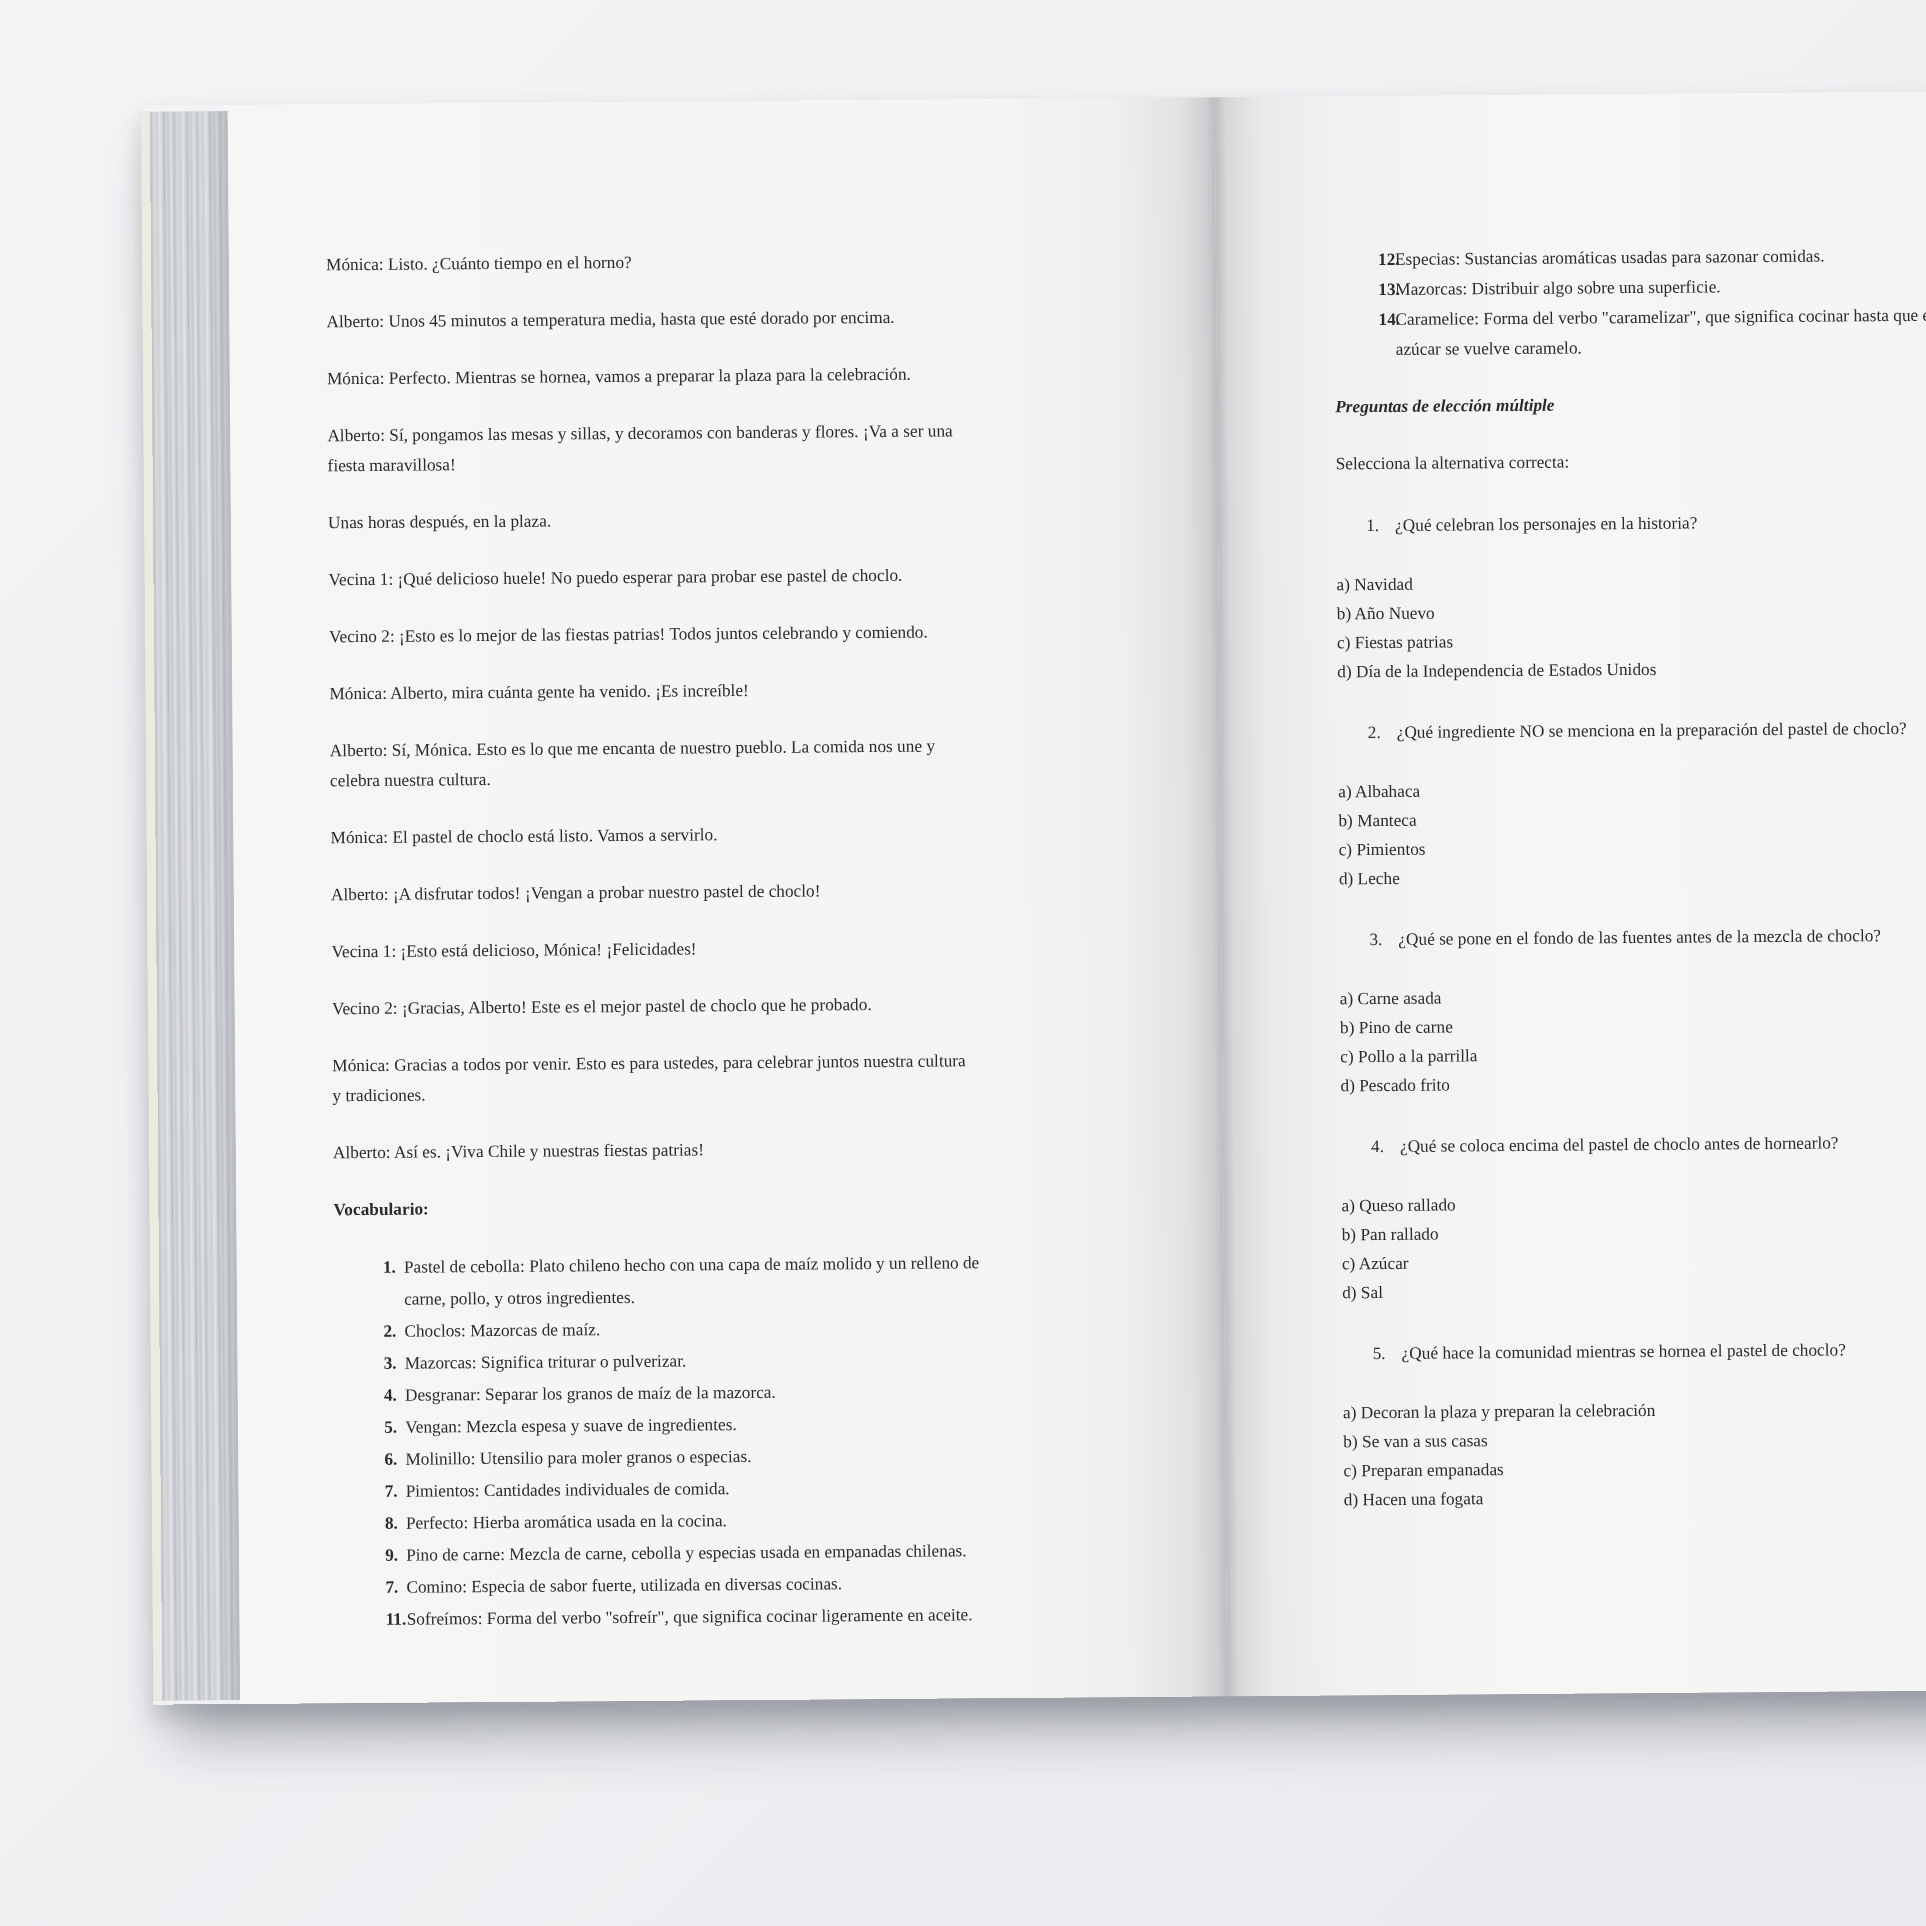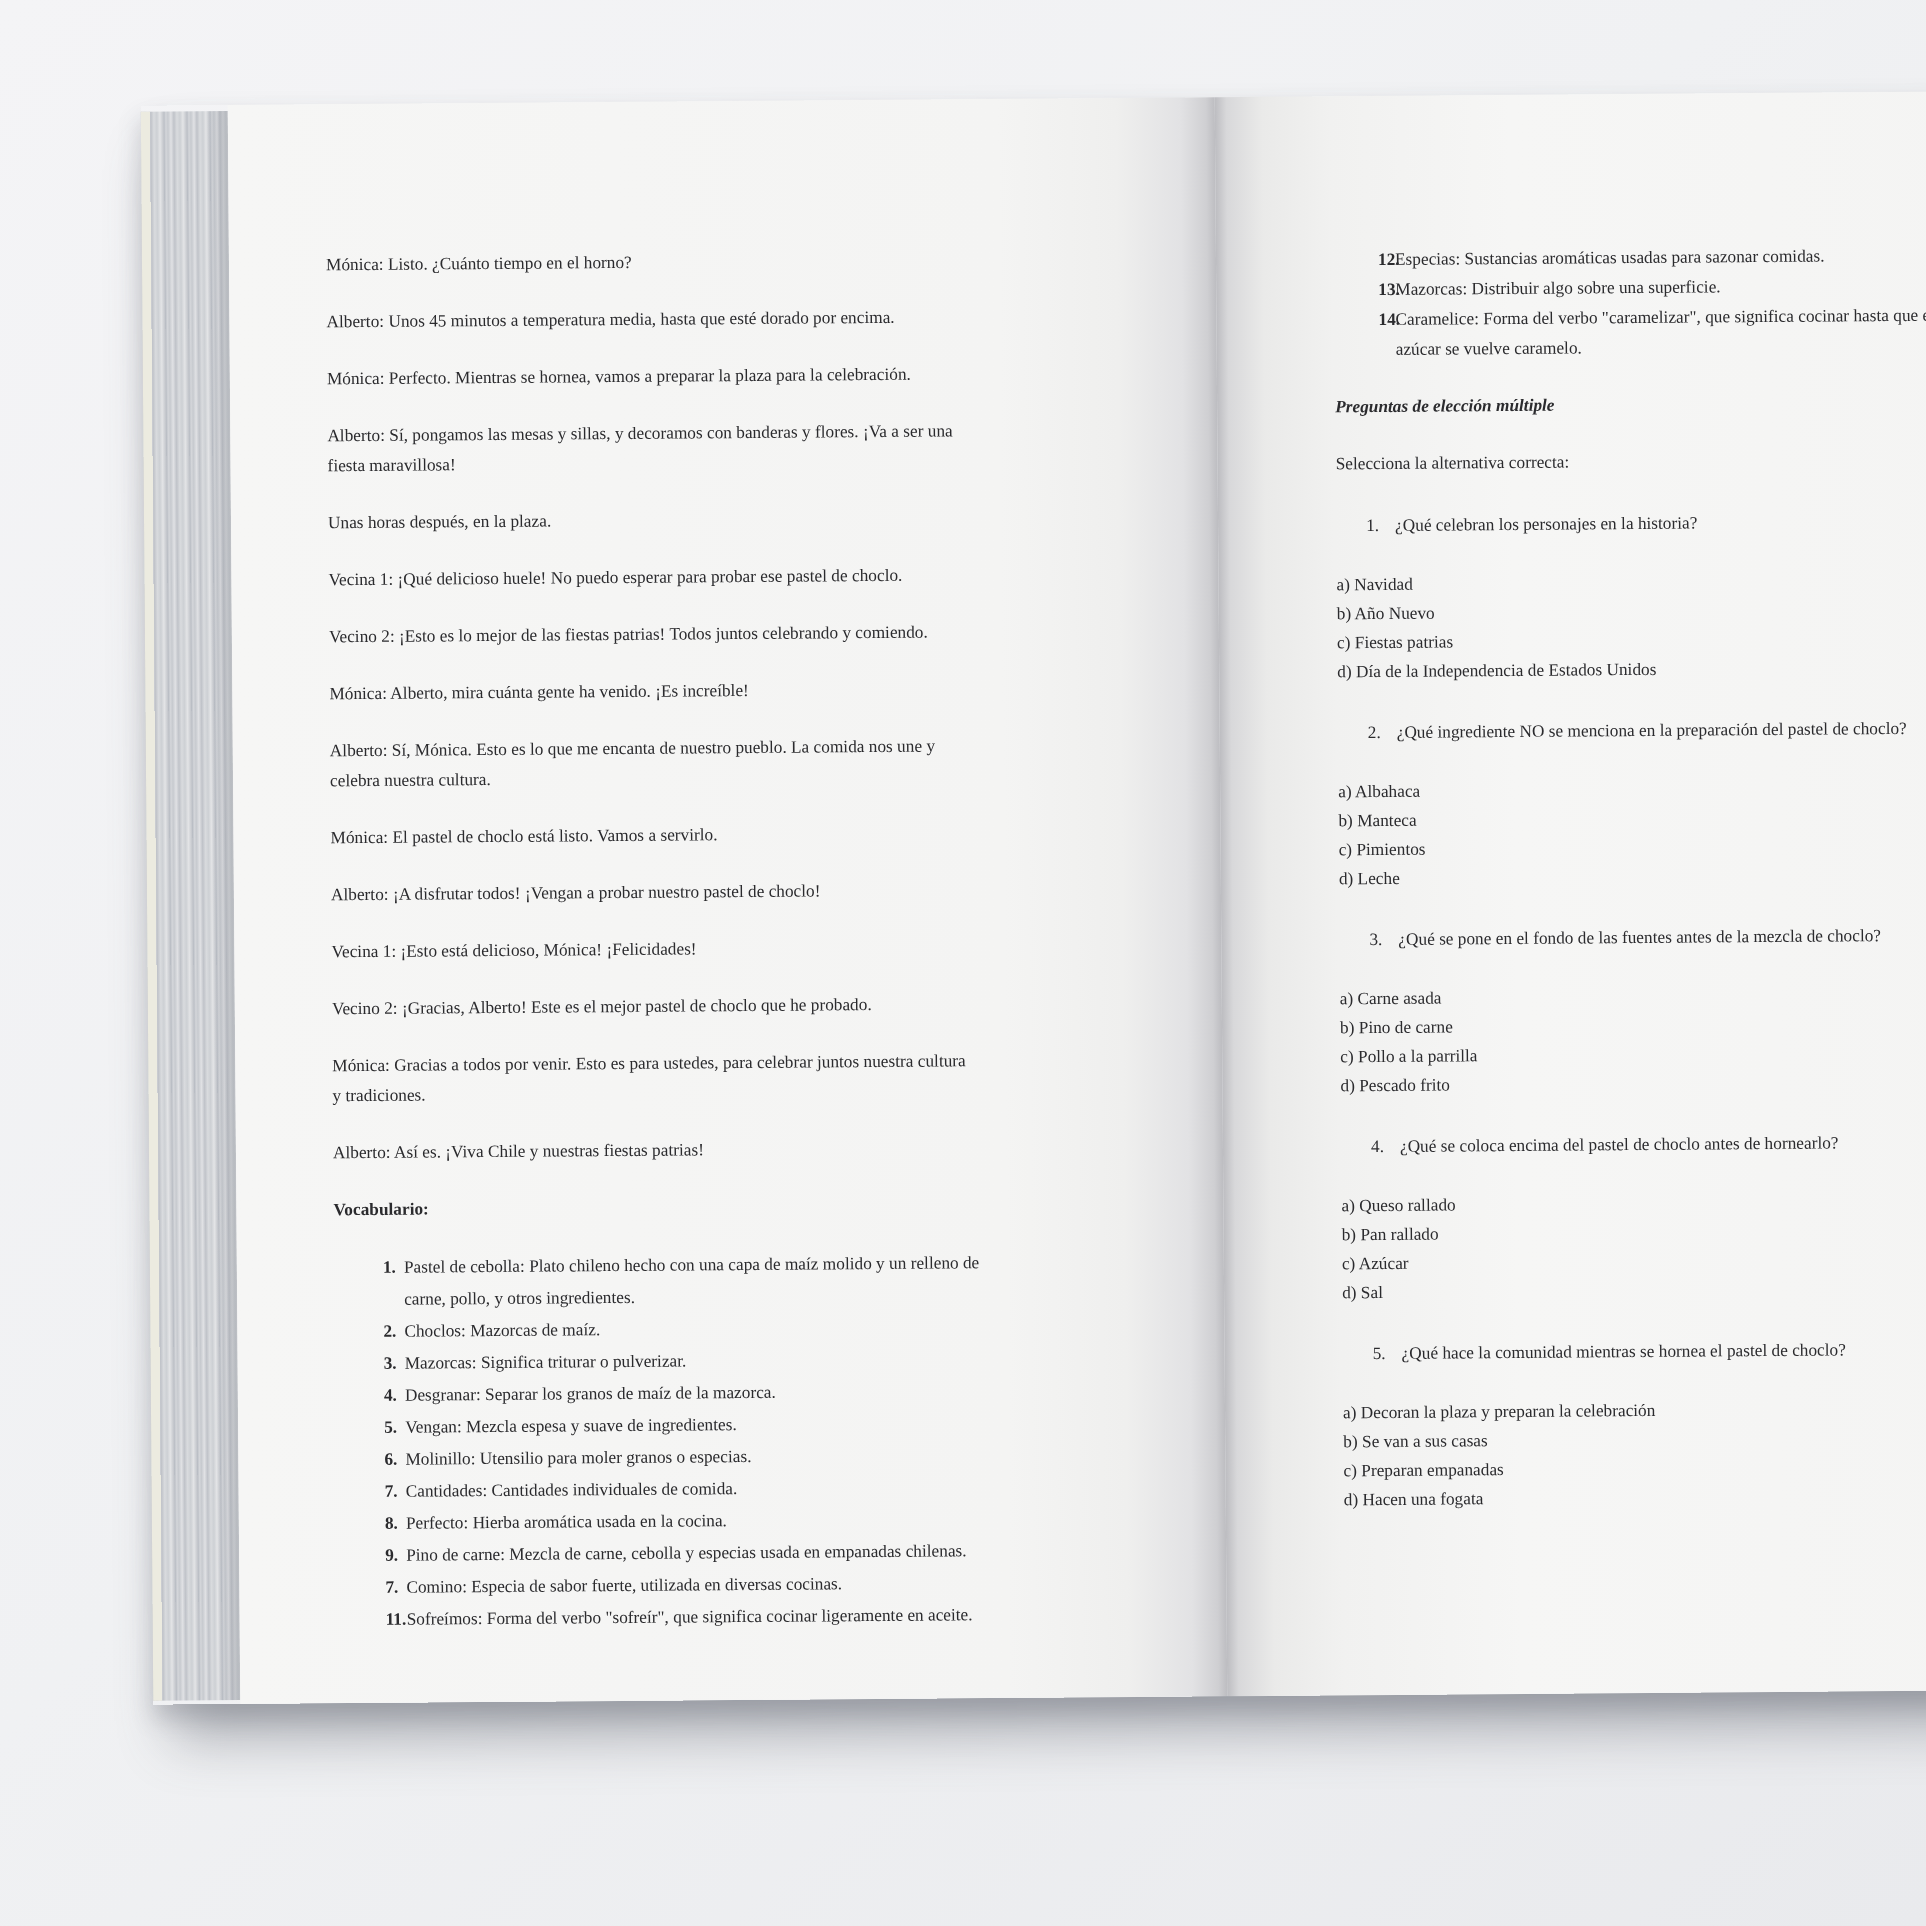--- a/index.html
+++ b/index.html
@@ -195,21 +195,21 @@
         <div class="vitem">
           <span class="vnum">6.</span>
           <div>
             <div class="vline"><span class="vterm">Molinillo</span>: Utensilio para moler granos o especias.</div>
           </div>
         </div>
 
         <div class="vitem">
           <span class="vnum">7.</span>
           <div>
-            <div class="vline"><span class="vterm">Cantidades</span>: Cantidades individuales de comida.</div>
+            <div class="vline"><span class="vterm">Pimientos</span>: Cantidades individuales de comida.</div>
           </div>
         </div>
 
         <div class="vitem">
           <span class="vnum">8.</span>
           <div>
             <div class="vline"><span class="vterm">Perfecto</span>: Hierba aromática usada en la cocina.</div>
           </div>
         </div>
 

